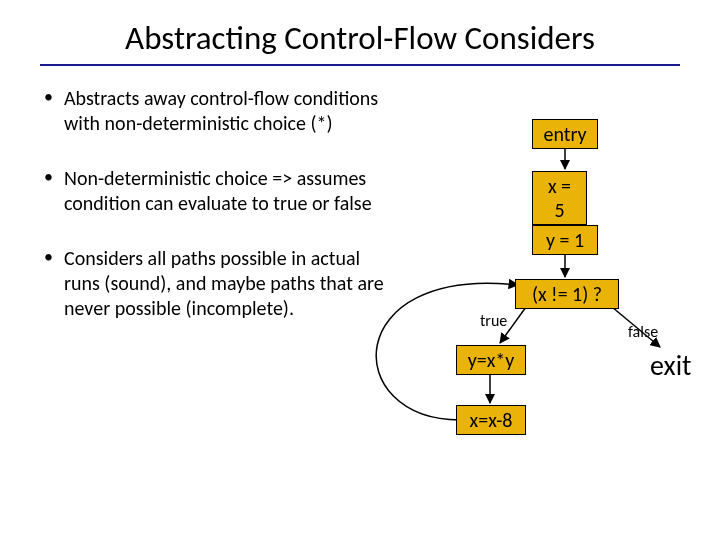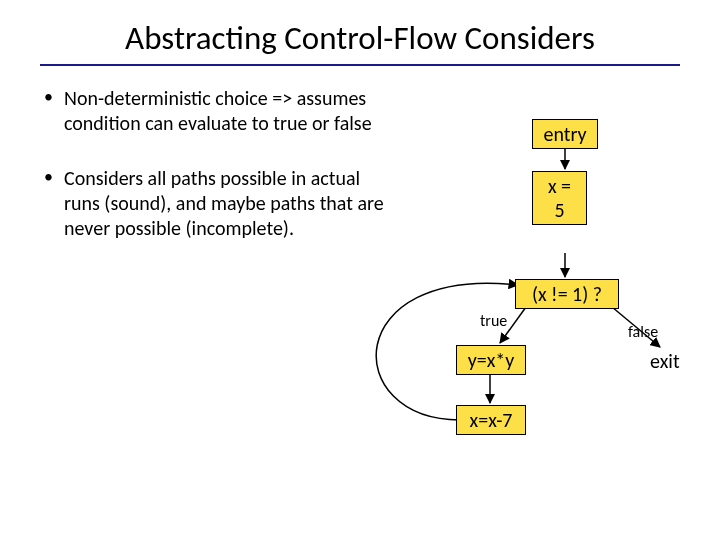--- a/index.html
+++ b/index.html
@@ -55,30 +55,30 @@
   .chart {
     position: absolute;
     left: 400px;
     top: 115px;
     width: 310px;
     height: 400px;
   }
   .node {
     position: absolute;
     border: 1.5px solid #000;
-    background: #fde047;
+    background: #eab308;
     font-size: 20px;
     text-align: center;
     padding: 2px 8px;
     line-height: 1.2;
     box-sizing: border-box;
   }
   .plain {
     position: absolute;
-    font-size: 20px;
+    font-size: 28px;
     line-height: 1.2;
     text-align: center;
   }
   .small {
     position: absolute;
     font-size: 16px;
   }
   svg.edges {
     position: absolute;
     left: 0;
@@ -89,20 +89,21 @@
   }
 </style>
 </head>
 <body>
 
 <div class="slide">
   <h1 class="title">Abstracting Control-Flow Considers</h1>
   <hr class="title-rule">
 
   <ul class="bullets">
+    <li>Abstracts away control-flow conditions with non-deterministic choice (*)</li>
     <li>Non-deterministic choice =&gt; assumes condition can evaluate to true or false</li>
     <li>Considers all paths possible in actual runs (sound), and maybe paths that are never possible (incomplete).</li>
   </ul>
 
   <div class="chart">
     <svg class="edges">
       <defs>
         <marker id="ah" viewBox="0 0 10 10" refX="9" refY="5" markerWidth="7" markerHeight="7" orient="auto-start-reverse">
           <path d="M0,0 L10,5 L0,10 z" fill="#000"></path>
         </marker>
@@ -118,22 +119,23 @@
 
       <line x1="212" y1="192" x2="260" y2="232" stroke="#000" stroke-width="1.5" marker-end="url(#ah)"></line>
 
       <line x1="90" y1="258" x2="90" y2="288" stroke="#000" stroke-width="1.5" marker-end="url(#ah)"></line>
 
       <path d="M 60 305 C -60 305, -60 150, 118 170" fill="none" stroke="#000" stroke-width="1.5" marker-end="url(#ah)"></path>
     </svg>
 
     <div class="node" style="left:132px; top:4px; width:66px;">entry</div>
     <div class="node" style="left:132px; top:56px; width:55px;">x = 5</div>
+    <div class="node" style="left:132px; top:110px; width:66px;">y = 1</div>
     <div class="node" style="left:115px; top:164px; width:104px;">(x != 1) ?</div>
 
     <div class="small" style="left:80px; top:196px;">true</div>
     <div class="small" style="left:228px; top:196px;margin-top:11px;">false</div>
 
     <div class="node" style="left:56px; top:230px; width:70px;">y=x*y</div>
     <div class="plain" style="left:250px; top:234px;">exit</div>
-    <div class="node" style="left:56px; top:290px; width:70px;">x=x-7</div>
+    <div class="node" style="left:56px; top:290px; width:70px;">x=x-8</div>
   </div>
 </div>
 
 </body></html>

